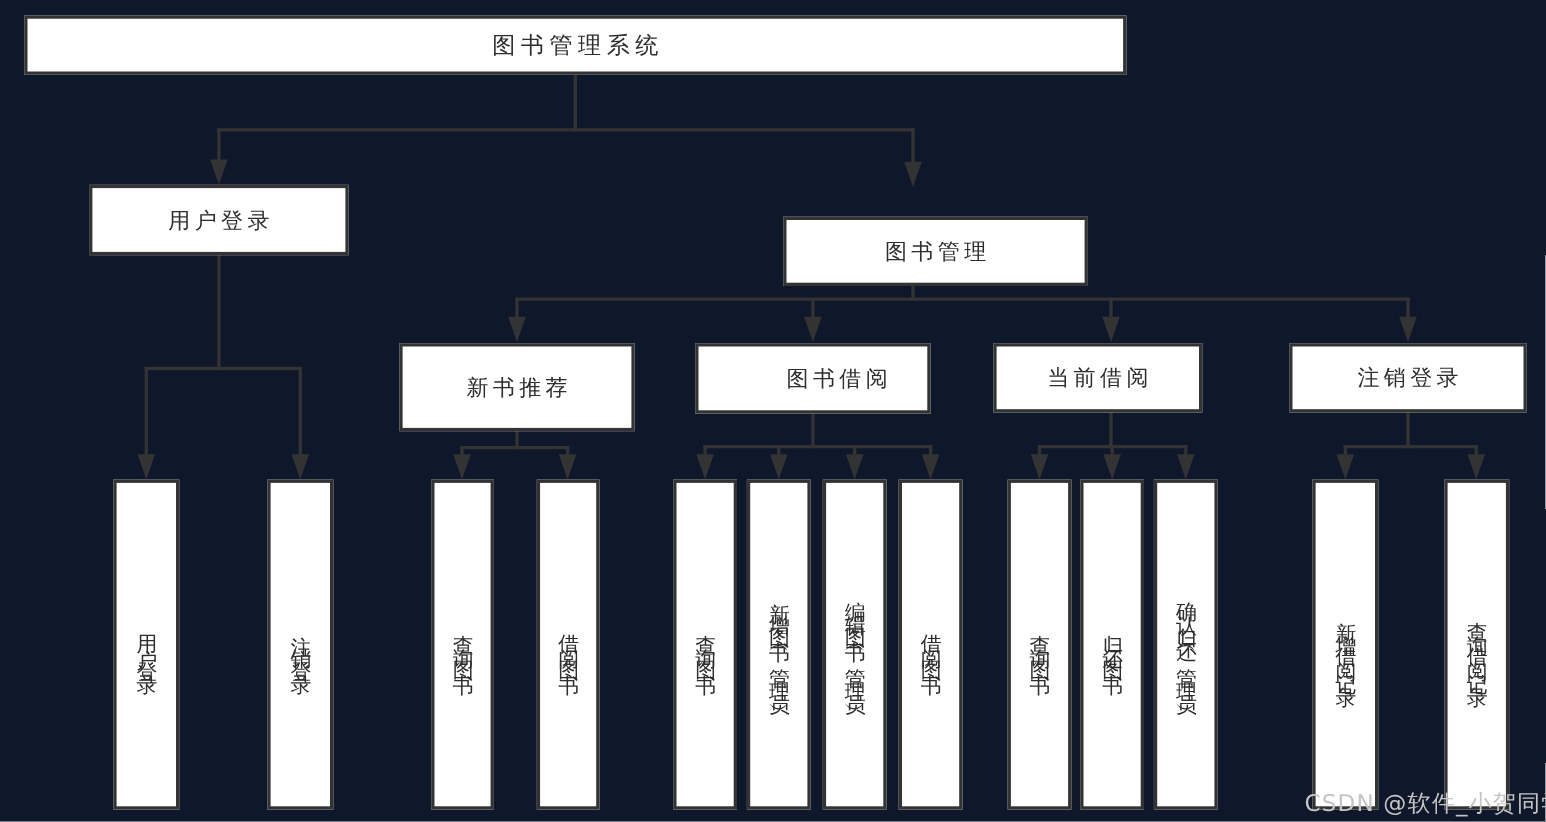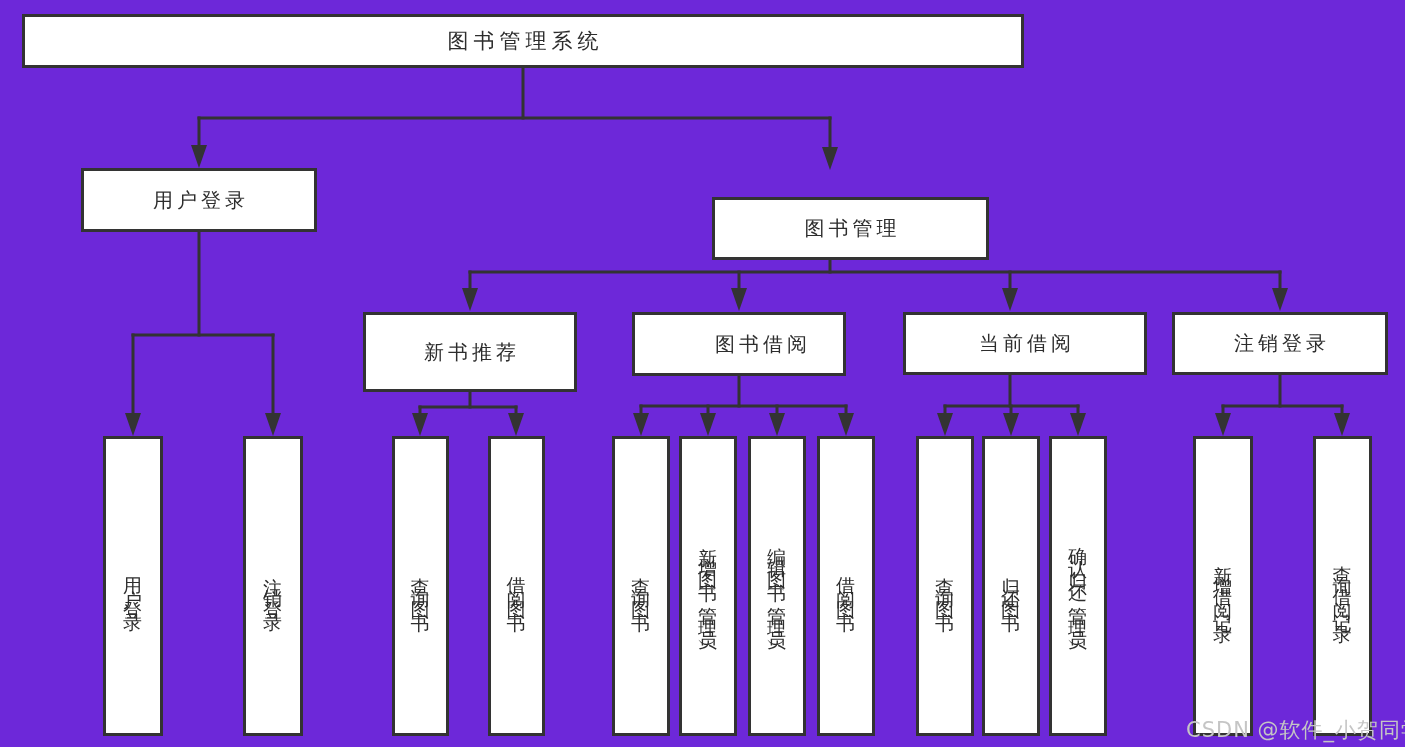--- a/index.html
+++ b/index.html
@@ -5,21 +5,21 @@
   html, body {
     margin: 0;
     padding: 0;
     background: #ffffff;
     font-family: "DejaVu Sans", "Liberation Sans", sans-serif;
   }
   #stage {
     position: relative;
     width: 1405px;
     height: 747px;
-    background: #6d28d9;
+    background: #0f172a;
     overflow: hidden;
   }
   #connectors {
     position: absolute;
     left: 0;
     top: 0;
     z-index: 1;
   }
   .node {
     position: absolute;
@@ -137,21 +137,21 @@
     </g>
   </svg>
 
   <div class="node hnode root-node" style="left:22px; top:14px; width:1002px; height:54px;">图书管理系统</div>
 
   <div class="node hnode" style="left:81px; top:168px; width:236px; height:64px;">用户登录</div>
   <div class="node hnode" style="left:712px; top:170px; width:277px; height:63px;margin-top:27px;">图书管理</div>
 
   <div class="node hnode" style="left:363px; top:312px; width:214px; height:80px;">新书推荐</div>
   <div class="node hnode" style="left:632px; top:312px; width:214px; height:64px;padding-left:44px;">图书借阅</div>
-  <div class="node hnode" style="left:903px; top:312px; width:244px; height:63px;">当前借阅</div>
+  <div class="node hnode" style="left:903px; top:312px; width:190px; height:63px;">当前借阅</div>
   <div class="node hnode" style="left:1172px; top:312px; width:216px; height:63px;">注销登录</div>
 
   <div class="node leaf" style="left:103px; width:60px;">
     <span class="vtext">用户登录</span>
   </div>
   <div class="node leaf" style="left:243px; width:60px;">
     <span class="vtext">注销登录</span>
   </div>
 
   <div class="node leaf" style="left:392px; width:57px;">

